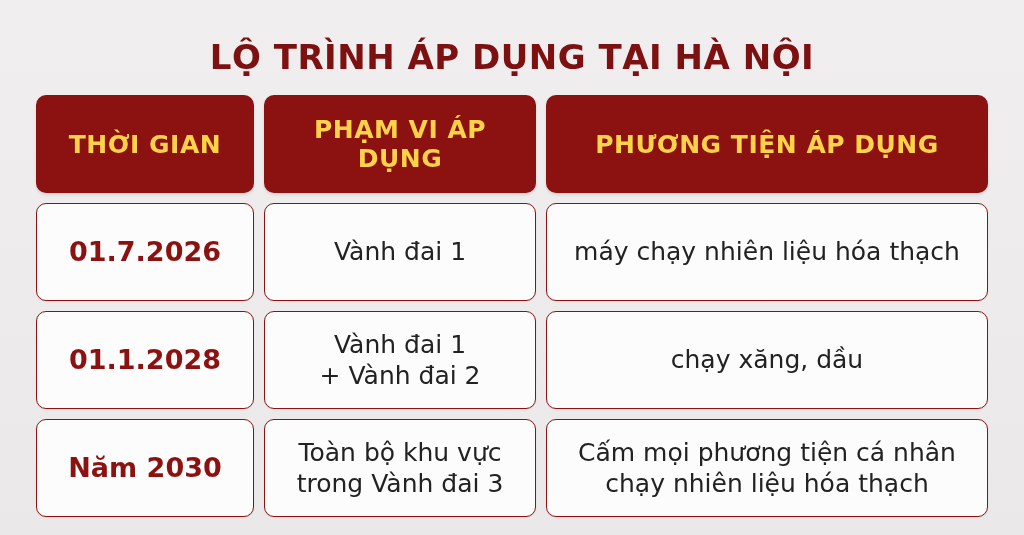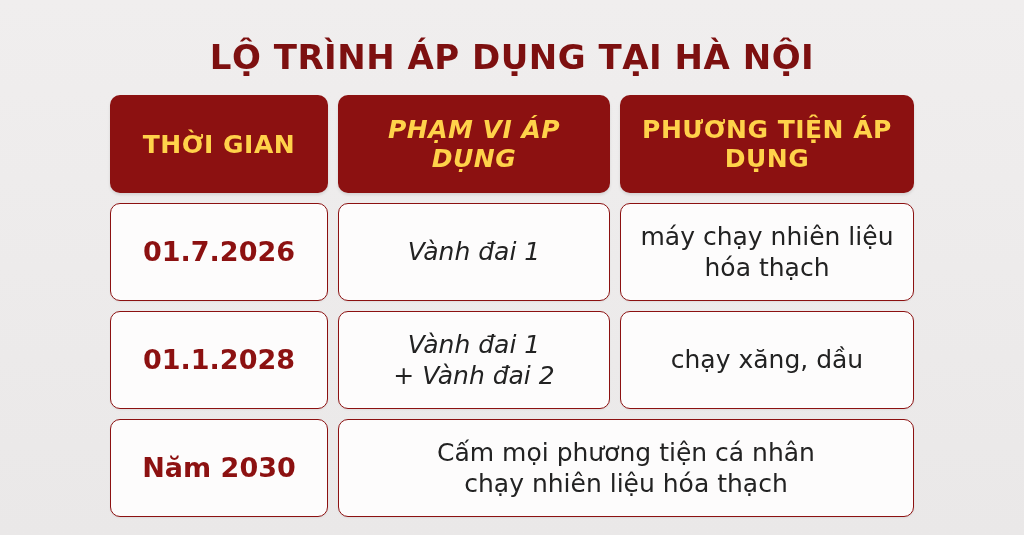--- a/index.html
+++ b/index.html
@@ -29,21 +29,21 @@
     font-weight: bold;
     letter-spacing: 0.5px;
     color: #7d1010;
     padding-top: 26px;
     padding-bottom: 10px;
     text-transform: uppercase;
     font-family: "DejaVu Sans", "Liberation Sans", sans-serif;
   }
 
   .table {
-    width: 804px;
+    width: 952px;
     margin: 8px auto 0 auto;
     display: flex;
     flex-direction: column;
     gap: 10px;
   }
 
   .row {
     display: flex;
     gap: 10px;
     align-items: stretch;
@@ -53,21 +53,21 @@
     box-sizing: border-box;
     display: flex;
     align-items: center;
     justify-content: center;
     text-align: center;
     border-radius: 10px;
     padding: 8px 10px;
   }
 
   .col-time   { width: 218px; flex: 0 0 218px; }
-  .col-scope  { width: 272px; flex: 0 0 272px; font-style: italic; }
+  .col-scope  { width: 272px; flex: 0 0 272px; }
   .col-vehicle{ flex: 1 1 auto; }
 
   
   .header .cell {
     background: #8c1111;
     color: #ffd24a;
     font-weight: bold;
     font-size: 25px;
     letter-spacing: 0.5px;
     text-transform: uppercase;
@@ -154,20 +154,26 @@
         <div class="cell-inner">
           <span>chạy xăng, dầu</span>
         </div>
       </div>
     </div>
 
     <div class="row body-row">
       <div class="cell col-time time">
         <span>Năm 2030</span>
       </div>
+      <div class="cell col-scope">
+        <div class="cell-inner">
+          <span>Toàn bộ khu vực</span>
+          <span>trong Vành đai 3</span>
+        </div>
+      </div>
       <div class="cell col-vehicle">
         <div class="cell-inner">
           <span>Cấm mọi phương tiện cá nhân</span>
           <span>chạy nhiên liệu hóa thạch</span>
         </div>
       </div>
     </div>
 
   </div>
 </div>

